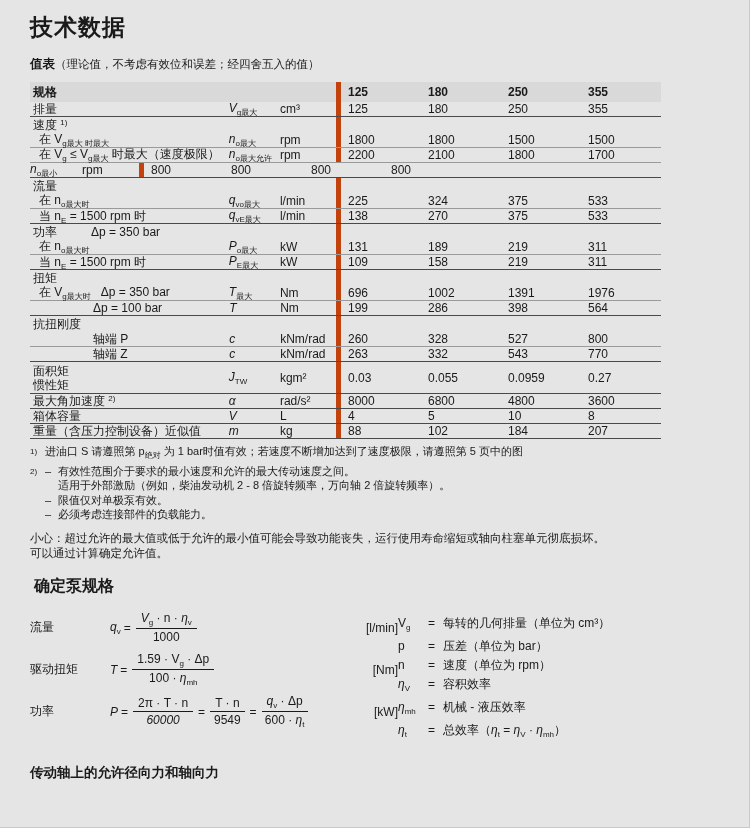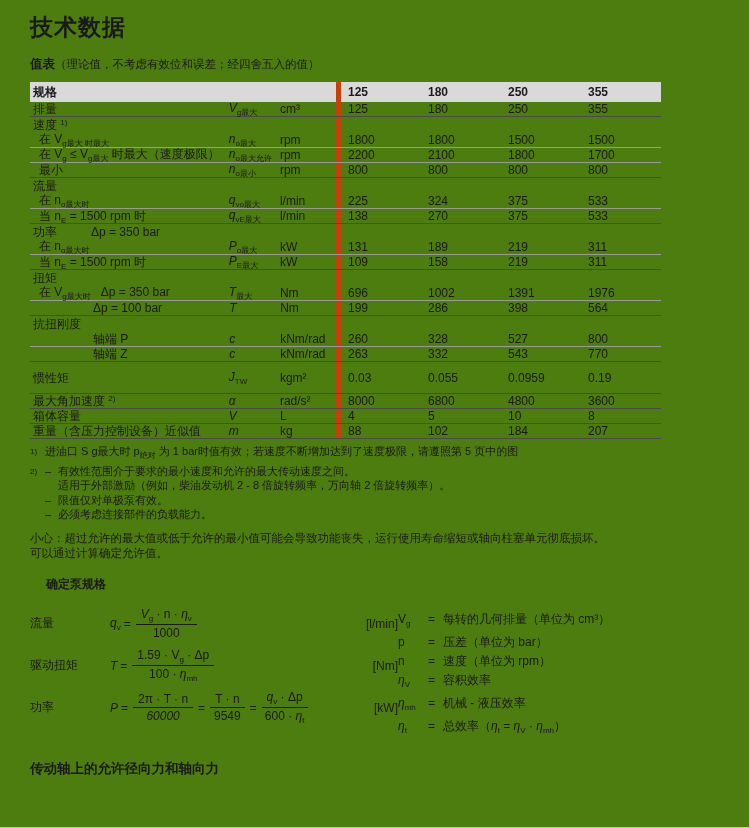--- a/index.html
+++ b/index.html
@@ -1,17 +1,17 @@
 <!DOCTYPE html>
 <html><head>
 <meta charset="utf-8">
 <style>
   * { margin:0; padding:0; box-sizing:border-box; }
   body { background:#fff; font-family:"Liberation Sans","DejaVu Sans",sans-serif; color:#1a1a1a; }
-  .page { width:750px; height:828px; background:#4d7c0f; padding:8px 28px 0 30px;
+  .page { width:750px; height:828px; background:#e5e5e5; padding:8px 28px 0 30px;
           border-right:1px solid #c9c9c9; border-bottom:1px solid #c9c9c9; overflow:hidden; position:relative; }
 
   h1.title { font-size:23px; font-weight:bold; margin:4px 0 13px; letter-spacing:1px; }
   .subtitle { font-size:11.5px; margin-bottom:9px; }
   .subtitle .b { font-weight:bold; font-size:12.5px; }
 
   
   #spec-table { width:631px; }
   .trow { display:flex; align-items:center; height:15px; font-size:12px; white-space:nowrap; }
   .trow.thead { height:20px; background:#d9d9d9; font-weight:bold; }
@@ -34,21 +34,21 @@
   #footnotes { margin-top:5px; font-size:11px; line-height:14.5px; }
   .fn { display:flex; }
   .fn-mark { width:15px; flex-shrink:0; font-size:8px; padding-top:1px; }
   .fn-lines { flex:1; }
   .fn-line { display:flex; }
   .fn-pre { width:13px; flex-shrink:0; }
 
   #caution { margin-top:9px; font-size:11.5px; line-height:15px; }
 
   
-  h2.sec { font-size:12px; font-weight:bold; margin:15px 16px 15px; }
+  h2.sec { font-size:16px; font-weight:bold; margin:15px 4px 15px; }
   .pump-flex { display:flex; }
   #formulas { width:368px; flex-shrink:0; }
   .f-row { display:flex; align-items:center; margin-bottom:10px; font-size:12px; height:32px; }
   .f-label { width:80px; flex-shrink:0; }
   .f-eq { margin:0 3px; }
   .frac { display:inline-block; text-align:center; margin:0 2px; font-size:12px; }
   .frac .num { border-bottom:1px solid #1a1a1a; padding:0 5px 1px; }
   .frac .den { padding-top:1px; }
   .f-unit { margin-left:auto; }
   #legend { padding-top:2px; font-size:12px; }
@@ -118,21 +118,20 @@
         <div class="c-sym"><span class="it">n</span><span class="sb">o最大允许</span></div>
         <div class="c-unit">rpm</div>
         <div class="c-vals">
           <div class="c-val">2200</div>
           <div class="c-val">2100</div>
           <div class="c-val">1800</div>
           <div class="c-val">1700</div>
         </div>
       </div>
       <div class="trow data bend">
-        <div class="c-lab" style="padding-left: 9px;"><span>最小</span></div>
         <div class="c-sym"><span class="it">n</span><span class="sb">o最小</span></div>
         <div class="c-unit">rpm</div>
         <div class="c-vals">
           <div class="c-val">800</div>
           <div class="c-val">800</div>
           <div class="c-val">800</div>
           <div class="c-val">800</div>
         </div>
       </div>
       <div class="trow section">
@@ -262,29 +261,30 @@
         <div class="c-unit">kNm/rad</div>
         <div class="c-vals">
           <div class="c-val">263</div>
           <div class="c-val">332</div>
           <div class="c-val">543</div>
           <div class="c-val">770</div>
         </div>
       </div>
       <div class="trow data2 bend">
         <div class="c-lab">
+          <div class="l2">面积矩</div>
           <div class="l2">惯性矩</div>
         </div>
         <div class="c-sym"><span class="it">J</span><span class="sb">TW</span></div>
         <div class="c-unit">kgm²</div>
         <div class="c-vals">
           <div class="c-val">0.03</div>
           <div class="c-val">0.055</div>
           <div class="c-val">0.0959</div>
-          <div class="c-val">0.19</div>
+          <div class="c-val">0.27</div>
         </div>
       </div>
       <div class="trow data bend">
         <div class="c-lab"><span>最大角加速度 </span><span class="sp">2)</span></div>
         <div class="c-sym"><span class="it">α</span></div>
         <div class="c-unit">rad/s²</div>
         <div class="c-vals">
           <div class="c-val">8000</div>
           <div class="c-val">6800</div>
           <div class="c-val">4800</div>
@@ -313,21 +313,21 @@
           <div class="c-val">207</div>
         </div>
       </div>
     </div>
 
   <div id="footnotes">
       <div class="fn">
         <span class="fn-mark">1)</span>
         <div class="fn-lines">
           <div class="fn-line">
-            <span><span>进油口 S g最大时 p</span><span class="sb">绝对</span><span> 为 1 bar时值有效；若速度不断增加达到了速度极限，请遵照第 5 页中的图</span></span>
+            <span><span>进油口 S 请遵照第 p</span><span class="sb">绝对</span><span> 为 1 bar时值有效；若速度不断增加达到了速度极限，请遵照第 5 页中的图</span></span>
           </div>
         </div>
       </div>
       <div class="fn">
         <span class="fn-mark">2)</span>
         <div class="fn-lines">
           <div class="fn-line">
             <span class="fn-pre">–</span>
             <span><span>有效性范围介于要求的最小速度和允许的最大传动速度之间。</span></span>
           </div>

